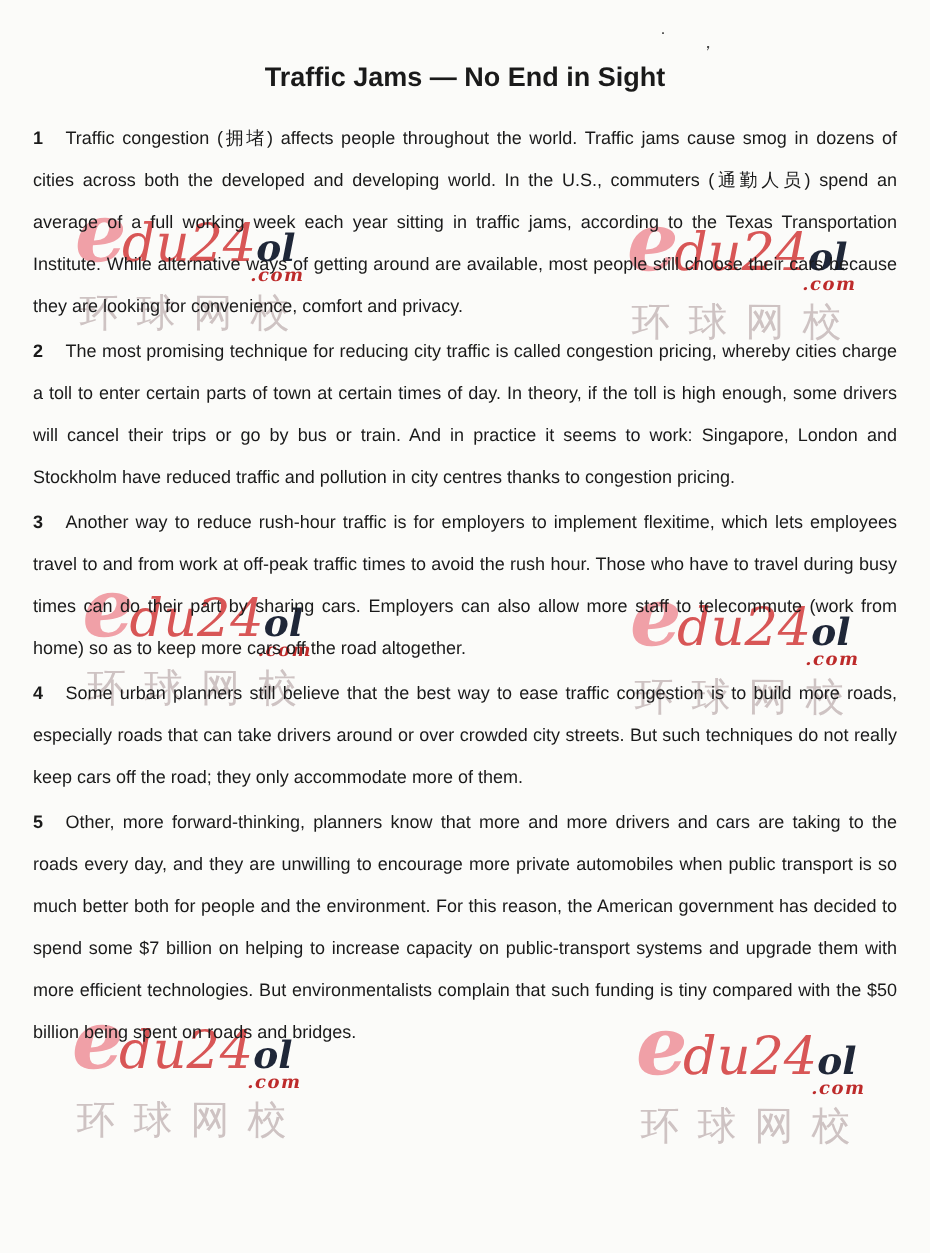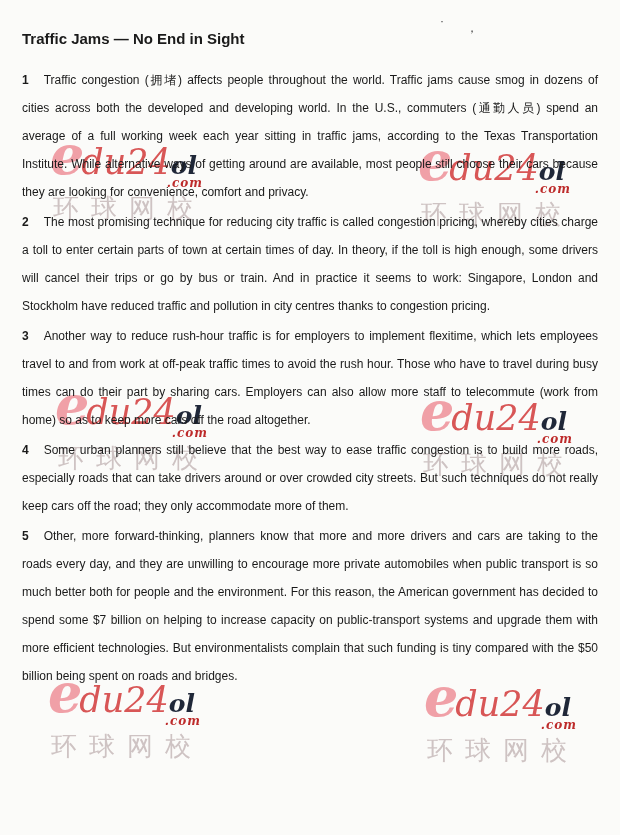--- a/index.html
+++ b/index.html
@@ -45,22 +45,22 @@
   .h-line1 {
     font-size:15.5px; font-weight:bold;
     line-height:26px; margin-bottom:3px;
     white-space:nowrap;
   }
   .h-para {
     font-size:15px; line-height:24px;
     text-align:justify; text-indent:2em;
   }
   .passage-title {
-    margin-top:20px;
-    text-align:left; font-weight:bold; font-size:15px;
+    margin-top:32px;
+    text-align:center; font-weight:bold; font-size:18px;
     line-height:22px;
   }
   .body-start { margin-top:16px; }
   .para {
     font-size:12px; line-height:28px;
     text-align:justify;
     margin-bottom:2px;
   }
   .pnum { font-weight:bold; margin-right:15px; }
 

